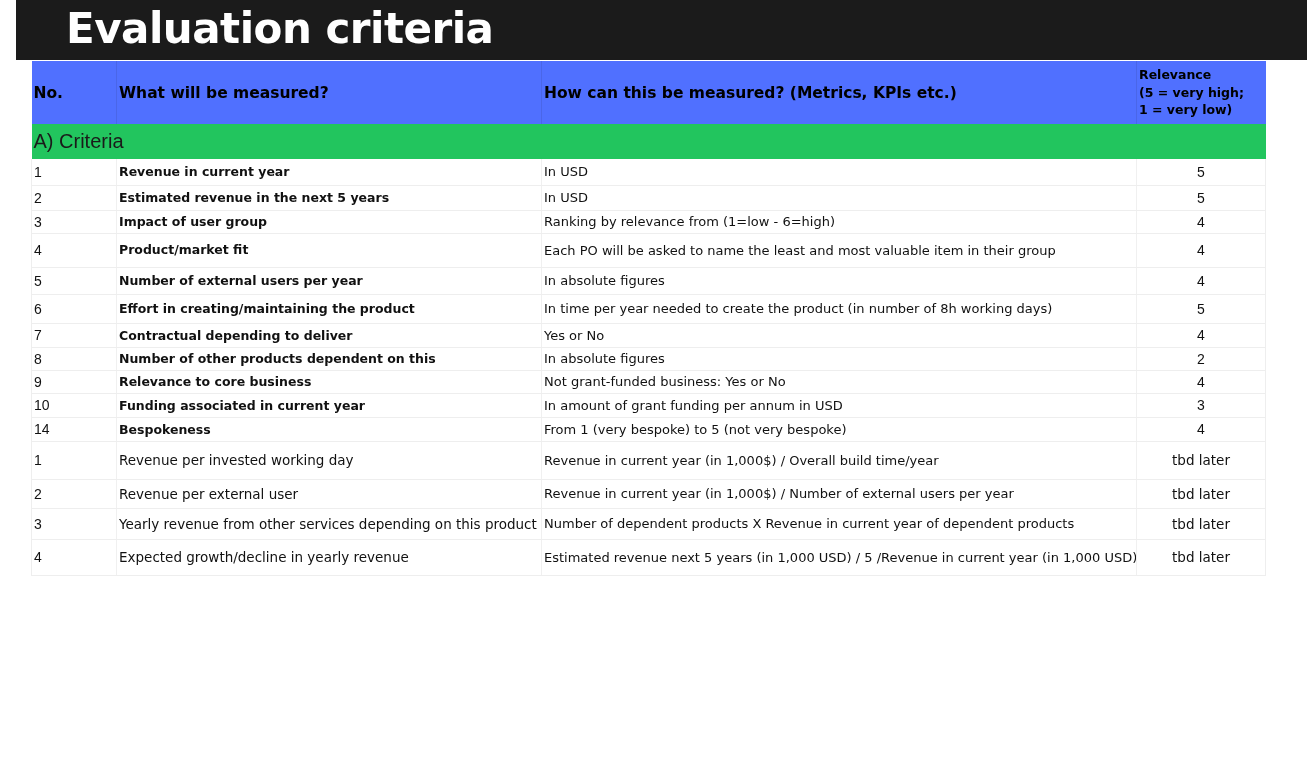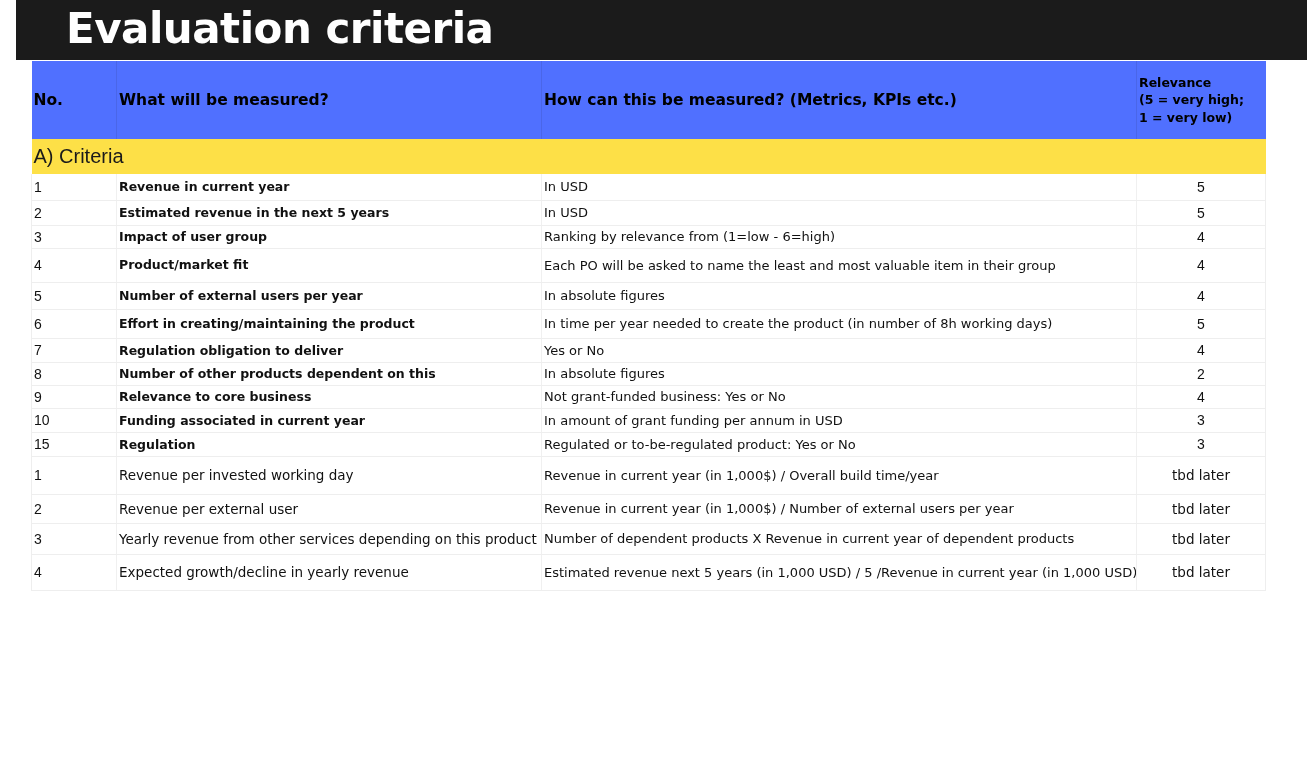--- a/index.html
+++ b/index.html
@@ -43,32 +43,32 @@
     col.c-how { width: 595px; }
     col.c-rel { width: 129px; }
 
     thead th {
       background: #5070ff;
       color: #000000;
       text-align: left;
       vertical-align: middle;
       font-family: "DejaVu Sans", sans-serif;
       font-weight: bold;
-      height: 78px;
+      height: 63px;
       padding: 0 2px;
       font-size: 15.5px;
       border-right: 1px solid #4a66e8;
     }
     thead th.rel {
       font-size: 12.5px;
       line-height: 17.5px;
       border-right: none;
     }
     tr.section td {
-      background: #fde047;
+      background: #22c55e;
       font-family: "Liberation Sans", sans-serif;
       font-size: 20px;
       color: #1a1a1a;
       padding: 0 2px;
     }
     tr.row td {
       font-family: "DejaVu Sans", sans-serif;
       font-size: 12.5px;
       color: #111111;
       padding: 0 2px;
@@ -169,21 +169,21 @@
       <td class="rel">4</td>
     </tr>
     <tr class="row" style="height:29px">
       <td class="num">6</td>
       <td class="what-bold" style="vertical-align:top;padding-top:6px">Effort in creating/maintaining the product</td>
       <td class="how">In time per year needed to create the product (in number of 8h working days)</td>
       <td class="rel">5</td>
     </tr>
     <tr class="row" style="height:24px">
       <td class="num">7</td>
-      <td class="what-bold">Regulation obligation to deliver</td>
+      <td class="what-bold">Contractual depending to deliver</td>
       <td class="how">Yes or No</td>
       <td class="rel">4</td>
     </tr>
     <tr class="row" style="height:23px">
       <td class="num">8</td>
       <td class="what-bold">Number of other products dependent on this</td>
       <td class="how">In absolute figures</td>
       <td class="rel">2</td>
     </tr>
     <tr class="row" style="height:23px">
@@ -192,24 +192,24 @@
       <td class="how">Not grant-funded business: Yes or No</td>
       <td class="rel">4</td>
     </tr>
     <tr class="row" style="height:24px">
       <td class="num">10</td>
       <td class="what-bold">Funding associated in current year</td>
       <td class="how">In amount of grant funding per annum in USD</td>
       <td class="rel">3</td>
     </tr>
     <tr class="row" style="height:24px">
-      <td class="num">15</td>
-      <td class="what-bold">Regulation</td>
-      <td class="how">Regulated or to-be-regulated product: Yes or No</td>
-      <td class="rel">3</td>
+      <td class="num">14</td>
+      <td class="what-bold">Bespokeness</td>
+      <td class="how">From 1 (very bespoke) to 5 (not very bespoke)</td>
+      <td class="rel">4</td>
     </tr>
 
 
     <tr class="row rowb" style="height:38px">
       <td class="num">1</td>
       <td class="what-plain">Revenue per invested working day</td>
       <td class="how">Revenue in current year (in 1,000$) / Overall build time/year</td>
       <td class="rel">tbd later</td>
     </tr>
     <tr class="row rowb" style="height:29px">

